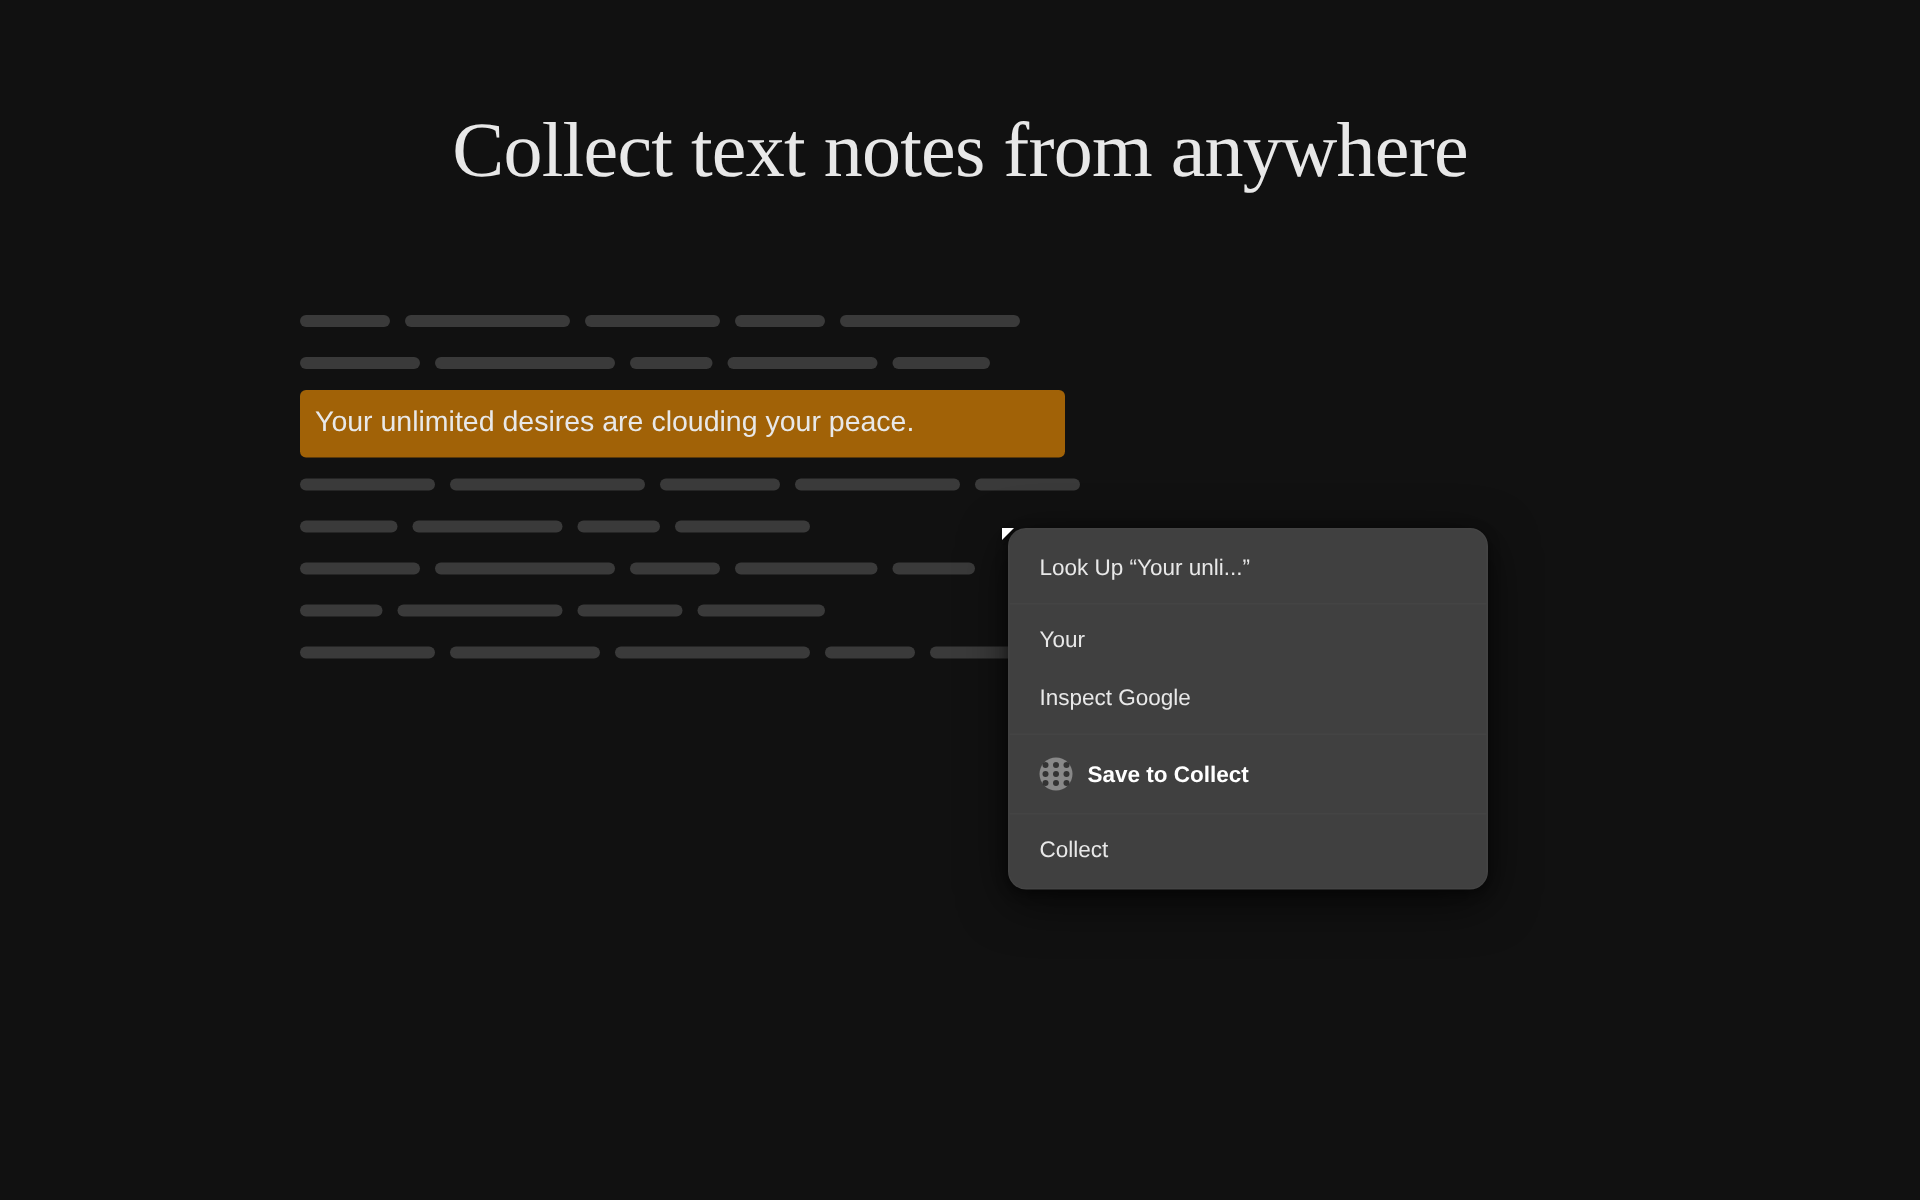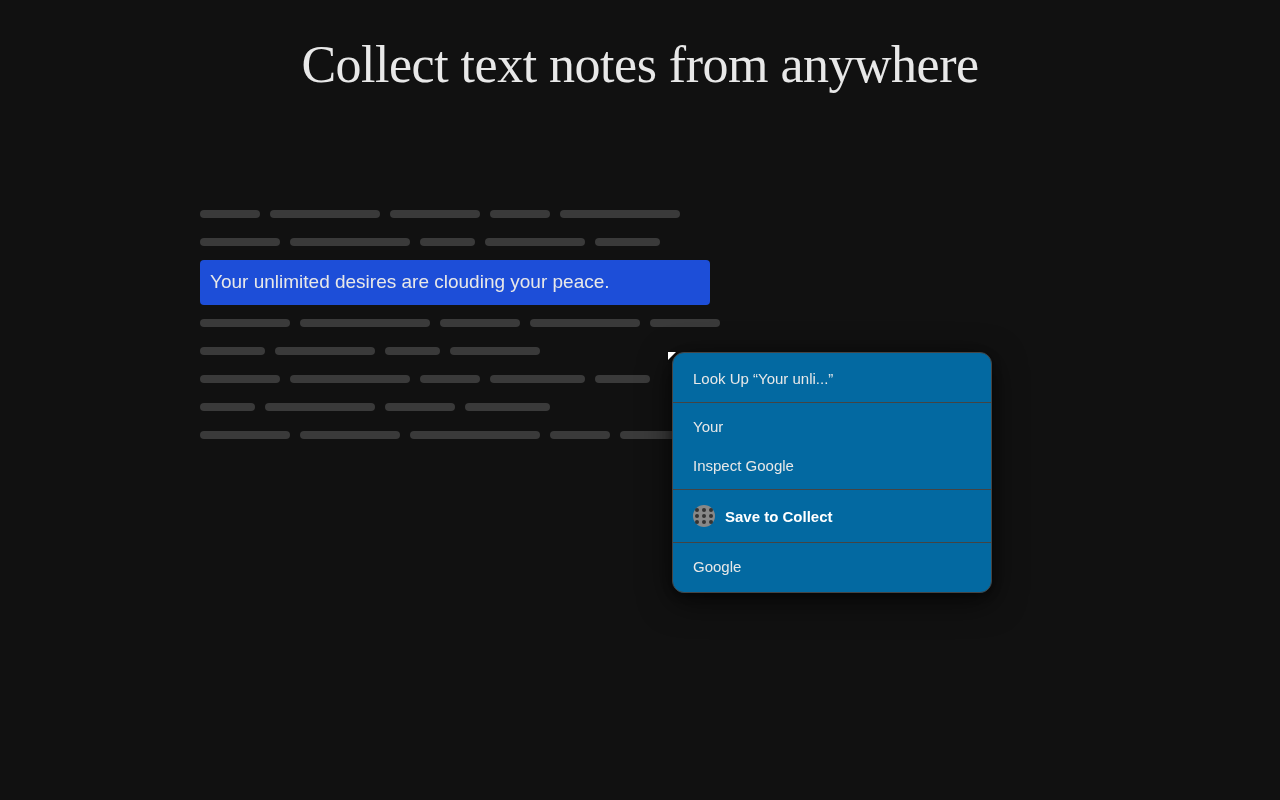--- a/index.html
+++ b/index.html
@@ -16,21 +16,21 @@
       overflow: hidden;
       position: relative;
     }
 
     .page-title {
       text-align: center;
       color: #e8e8e8;
       font-size: 52px;
       font-weight: 300;
       font-family: Georgia, 'Times New Roman', serif;
-      padding-top: 35px;
+      padding-top: 71px;
       letter-spacing: -0.5px;
     }
 
     .content-area {
       position: absolute;
       top: 200px;
       left: 200px;
       width: 530px;
     }
 
@@ -47,36 +47,36 @@
       gap: 10px;
     }
 
     .line-segment {
       height: 8px;
       border-radius: 4px;
       background-color: #3a3a3a;
     }
 
     .selected-block {
-      background-color: #1d4ed8;
+      background-color: #a16207;
       border-radius: 4px;
       padding: 8px 10px;
       margin: 4px 0;
       color: #e8e8e8;
       font-size: 19px;
       line-height: 1.5;
       width: 510px;
     }
 
     .context-menu {
       position: absolute;
       top: 352px;
       left: 672px;
       width: 320px;
-      background-color: #0369a1;
+      background-color: #404040;
       border-radius: 12px;
       padding: 6px 0;
       box-shadow: 0 8px 32px rgba(0,0,0,0.6), 0 2px 8px rgba(0,0,0,0.4);
       border: 1px solid #444444;
     }
 
     .menu-item {
       padding: 11px 20px;
       color: #e8e8e8;
       font-size: 15px;
@@ -237,18 +237,18 @@
         <span class="cosmos-dot"></span>
         <span class="cosmos-dot"></span>
       </span>
     </span>
     <span>Save to Collect</span>
   </div>
 
   <div class="menu-separator"></div>
 
   <div class="menu-item">
-    <span>Google</span>
+    <span>Collect</span>
   </div>
 
 </div>
 
 <div class="cursor"></div>
 
 </body></html>

